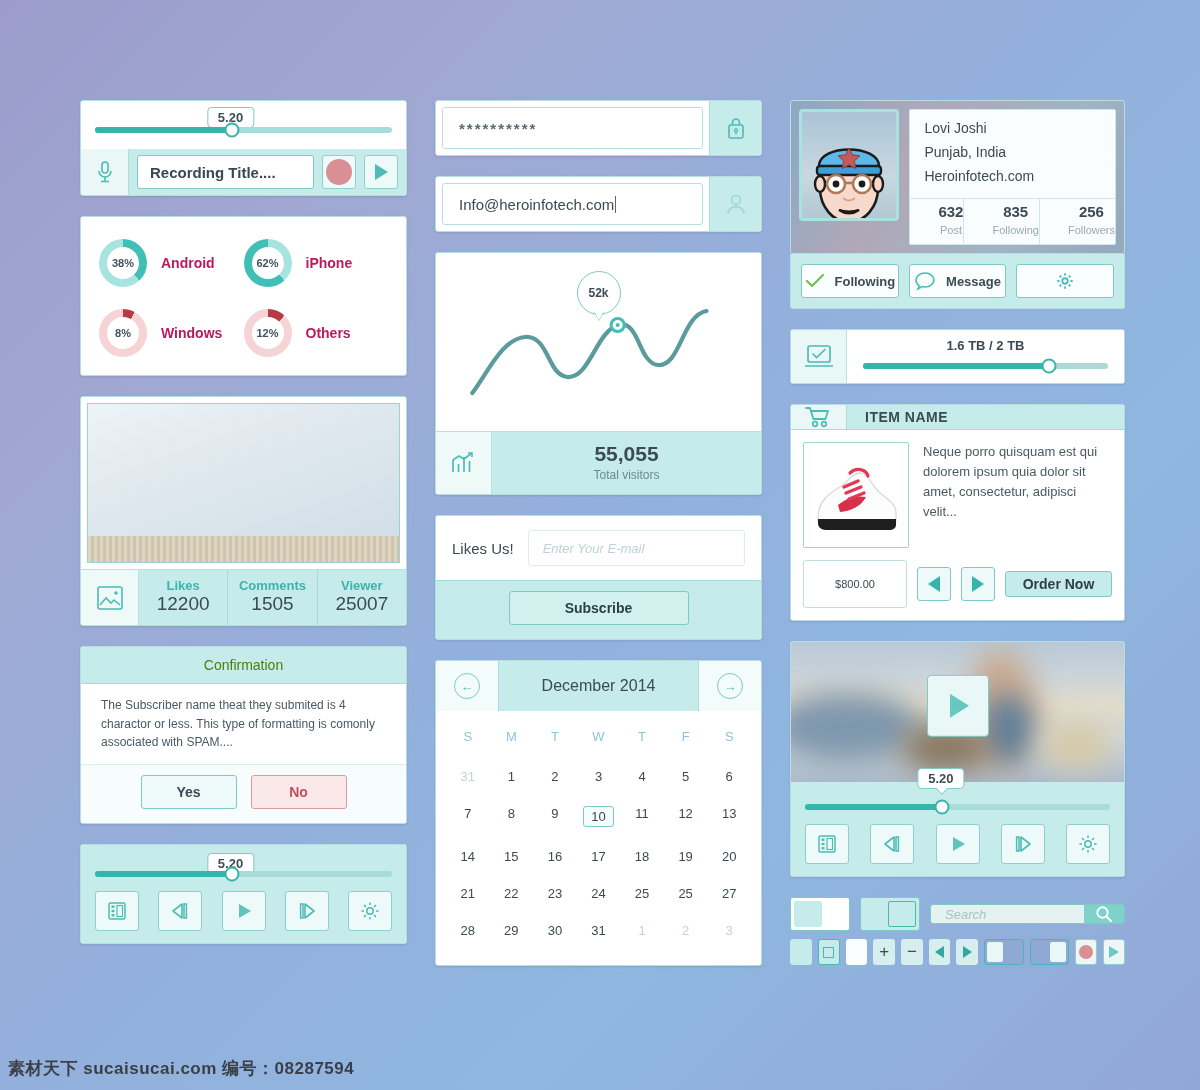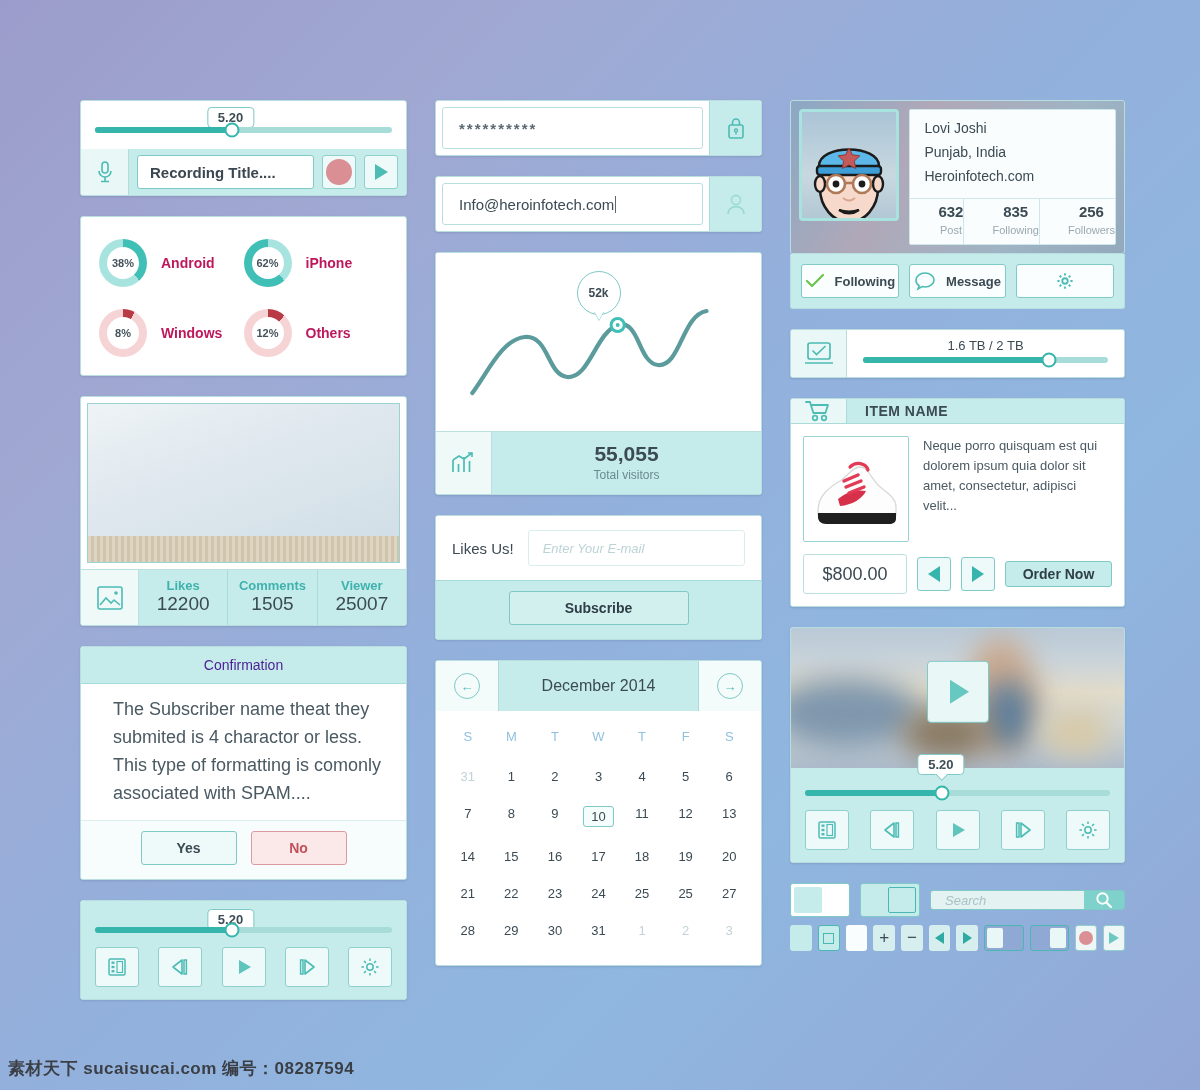--- a/index.html
+++ b/index.html
@@ -82,22 +82,22 @@
   .metric { flex:1; background:#c5ecea; text-align:center; padding:8px 0 10px;
             border-right:1px solid #a9dbda; }
   .metric:last-child { border-right:none; }
   .metric .mt { font-size:13px; font-weight:bold; color:#3fb2ae; }
   .metric .mv { font-size:19px; color:#3b4a53; }
   .metric-icon { width:58px; background:#eef9f8; border-right:1px solid #bcdfe0;
             display:flex; align-items:center; justify-content:center; }
 
   
   .conf-head { background:#c5ecea; text-align:center; padding:10px 0;
-               font-size:14px; color:#4c1d95; border-bottom:1px solid #a9dbda; }
-  .conf-body { padding:12px 20px; font-size:18px; line-height:1.55; color:#4a5962;margin-left:12px; }
+               font-size:14px; color:#4d7c0f; border-bottom:1px solid #a9dbda; }
+  .conf-body { padding:12px 20px; font-size:12px; line-height:1.55; color:#4a5962; }
   .conf-foot { display:flex; gap:14px; justify-content:center; padding:10px 0 14px;
                background:#f7fcfc; border-top:1px solid #dceeee; }
   .btn-yes { width:96px; padding:8px 0; text-align:center; font-size:14px; font-weight:bold;
              color:#3b4a53; background:#eefafa; border:1px solid #7fc9c6; border-radius:3px; }
   .btn-no { width:96px; padding:8px 0; text-align:center; font-size:14px; font-weight:bold;
             color:#c0515a; background:#fbe9ea; border:1px solid #d99ba0; border-radius:3px; }
 
   
   .vctl { background:#c5ecea; padding:26px 14px 12px; position:relative; }
   .vbtns { display:flex; justify-content:space-between; margin-top:14px; }
@@ -172,37 +172,37 @@
   .act-btn { flex:1; display:flex; align-items:center; justify-content:center; gap:10px;
              height:34px; background:#fbfefe; border:1px solid #7fc9c6; border-radius:3px;
              font-size:13px; font-weight:bold; color:#3b4a53; }
   .act-gear { width:42px; height:34px; }
 
   
   .store-row { display:flex; align-items:stretch; }
   .store-icon { width:56px; background:#e9f7f6; display:flex; align-items:center;
                 justify-content:center; border-right:1px solid #bcdfe0; }
   .store-body { flex:1; padding:8px 16px 14px; text-align:center; background:#fff; }
-  .store-label { font-size:13px; font-weight:normal; color:#3b4a53; margin-bottom:4px; }
+  .store-label { font-size:13px; font-weight:bold; color:#3b4a53; margin-bottom:10px; }
 
   
   .prod-head { display:flex; align-items:stretch; background:#c5ecea;
                border-bottom:1px solid #a9dbda; }
   .prod-icon { width:56px; background:#e9f7f6; display:flex; align-items:center;
                justify-content:center; border-right:1px solid #a9dbda; }
   .prod-title { flex:1; display:flex; align-items:center; padding-left:18px;
                font-size:14px; font-weight:bold; color:#3b4a53; letter-spacing:.5px; }
   .prod-body { display:flex; gap:14px; padding:12px; background:#fff; }
   .shoe-box { width:106px; height:106px; border:1px solid #9ad3d2; border-radius:2px;
               background:#fff; position:relative; overflow:hidden; }
   .prod-text { flex:1; font-size:13px; line-height:1.55; color:#4a5962; }
   .prod-foot { display:flex; gap:10px; padding:0 12px 12px; background:#fff; align-items:center; }
-  .price { width:104px; height:40px; border:1px solid #bcdfe0; border-radius:3px;
+  .price { width:104px; height:48px; border:1px solid #bcdfe0; border-radius:3px;
            display:flex; align-items:center; justify-content:center;
-           font-size:18px; color:#3b4a53; }
+           font-size:11px; color:#3b4a53; }
   .nav-sq { width:34px; height:34px; border:1px solid #7fc9c6; border-radius:3px;
             background:#eefafa; display:flex; align-items:center; justify-content:center; }
   .order { flex:1; height:26px; background:#c5ecea; border:1px solid #7fc9c6; border-radius:3px;
            display:flex; align-items:center; justify-content:center;
            font-size:14px; font-weight:bold; color:#2e3d46; }
 
   
   .vid-frame { height:140px; position:relative; overflow:hidden;
       background:linear-gradient(180deg,#b9c9d6 0%,#c9d3da 22%,#e2dccb 46%,#cfd6d6 70%,#aebccb 100%); }
   .blur-blob { position:absolute; border-radius:50%; filter:blur(14px); }

